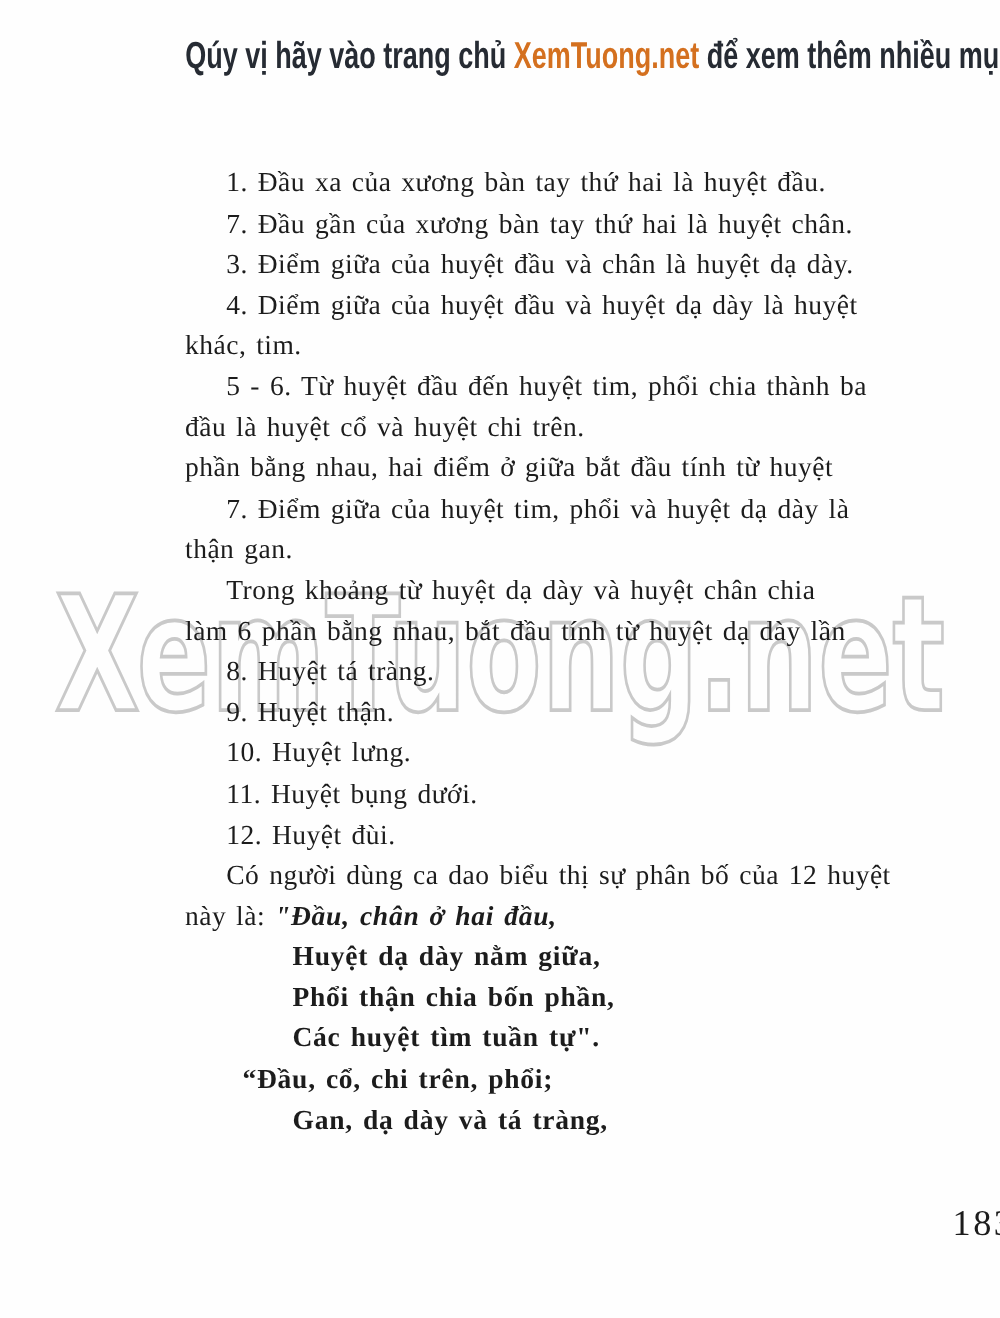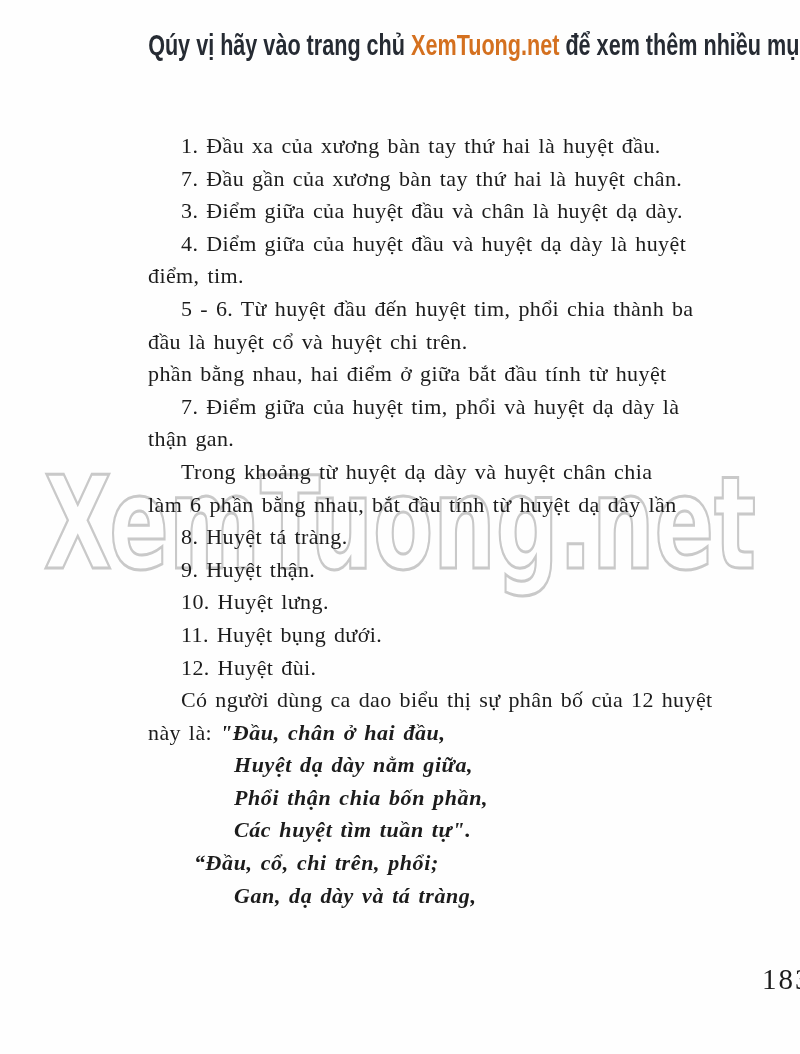--- a/index.html
+++ b/index.html
@@ -36,21 +36,21 @@
   .content{
     position:absolute;left:148px;top:130px;width:592px;
     font-size:22px;
     line-height:32.6px;
     letter-spacing:0.4px;
     word-spacing:2px;
   }
   .line{white-space:nowrap;}
   .ind{text-indent:33px;}
   .quote-italic{font-style:italic;font-weight:bold;letter-spacing:0.6px;}
-  .verse-line{margin-left:86px;font-style:italic;font-weight:bold;letter-spacing:0.6px;white-space:nowrap;}
+  .verse-line{margin-left:86px;font-weight:bold;letter-spacing:0.6px;white-space:nowrap;}
   .verse-line.hang{margin-left:46px;}
   
   .page-number{
     position:absolute;left:718px;top:963px;
     font-size:29px;letter-spacing:2px;margin-left:44px;
   }
 </style>
 </head>
 <body>
 
@@ -66,21 +66,21 @@
     <svg width="720" height="140" viewBox="0 0 720 140">
       <text x="360" y="106" text-anchor="middle" font-family="DejaVu Sans, sans-serif" font-weight="bold" font-size="128" fill="none" stroke-width="3" textLength="712" lengthAdjust="spacingAndGlyphs" style="stroke: rgb(201, 201, 201);">XemTuong.net</text>
     </svg>
   </div>
 
   <div class="content">
     <div class="line ind">1. Đầu xa của xương bàn tay thứ hai là huyệt đầu.</div>
     <div class="line ind">7. Đầu gần của xương bàn tay thứ hai là huyệt chân.</div>
     <div class="line ind">3. Điểm giữa của huyệt đầu và chân là huyệt dạ dày.</div>
     <div class="line ind">4. Diểm giữa của huyệt đầu và huyệt dạ dày là huyệt</div>
-    <div class="line">điểm, tim.</div>
+    <div class="line">khác, tim.</div>
     <div class="line ind">5 - 6. Từ huyệt đầu đến huyệt tim, phổi chia thành ba</div>
     <div class="line">đầu là huyệt cổ và huyệt chi trên.</div>
     <div class="line">phần bằng nhau, hai điểm ở giữa bắt đầu tính từ huyệt</div>
     <div class="line ind">7. Điểm giữa của huyệt tim, phổi và huyệt dạ dày là</div>
     <div class="line">thận gan.</div>
     <div class="line ind">Trong khoảng từ huyệt dạ dày và huyệt chân chia</div>
     <div class="line">làm 6 phần bằng nhau, bắt đầu tính từ huyệt dạ dày lần</div>
     <div class="line ind">8. Huyệt tá tràng.</div>
     <div class="line ind">9. Huyệt thận.</div>
     <div class="line ind">10. Huyệt lưng.</div>

